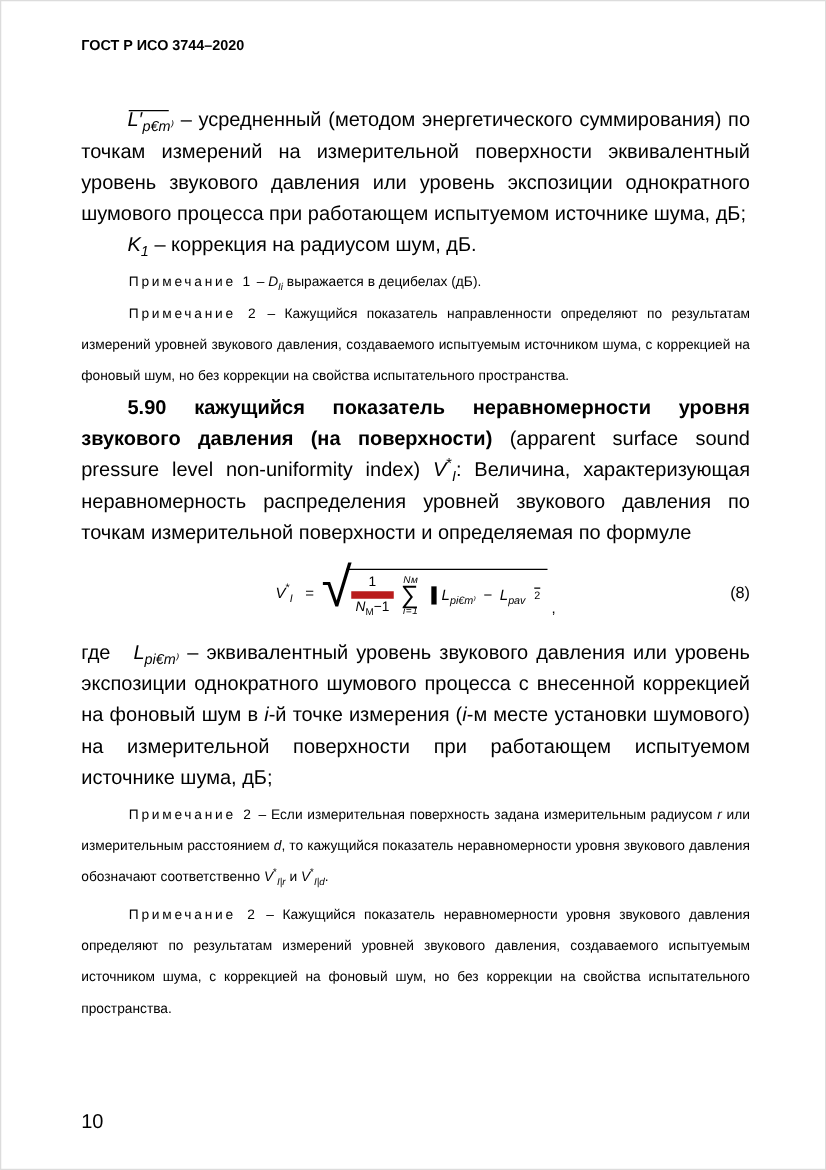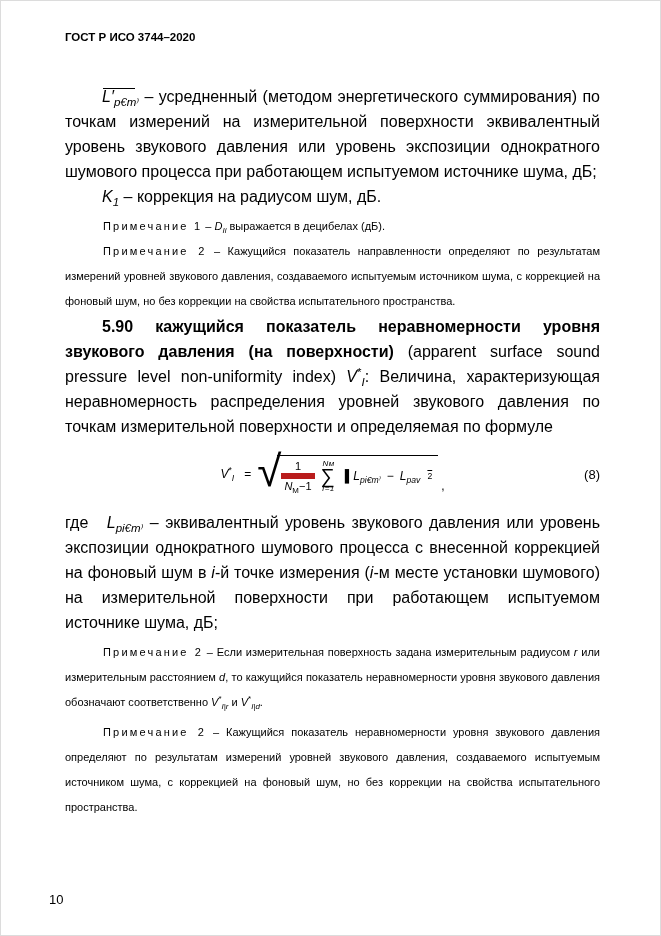--- a/index.html
+++ b/index.html
@@ -56,21 +56,21 @@
   .frac { display: inline-flex; flex-direction: column; align-items: center; font-size: 11px; line-height: 1.3; }
   .frac .num { padding: 0 2px; }
   .frac .den { border-top: 6px solid #b91c1c; padding: 0 3px; white-space: nowrap; }
   .sum { display: inline-flex; flex-direction: column; align-items: flex-end; line-height: 1; }
   .sum .lim { font-size: 8px; font-style: italic; letter-spacing: 0.5px; }
   .sum .sigma { font-size: 20px; line-height: 0.85; font-style: normal; }
   .blk { margin-right: -2px; }
   .sq { text-decoration: overline; margin-left: 1px; }
   .f-comma { margin-left: 3px; align-self: flex-end; padding-bottom: 8px; }
   .eq-num { position: absolute; right: 0; top: 50%; transform: translateY(-50%); font-size: 13px; }
-  .doc-footer { position: absolute; left: 48px; bottom: 28px; font-size: 13px; }
+  .doc-footer { position: absolute; left: 64px; bottom: 28px; font-size: 16px; }
 </style>
 </head>
 <body>
 
 <div class="page">
 
   <header class="doc-header">
     <span>ГОСТ Р ИСО 3744–2020</span>
   </header>
 

